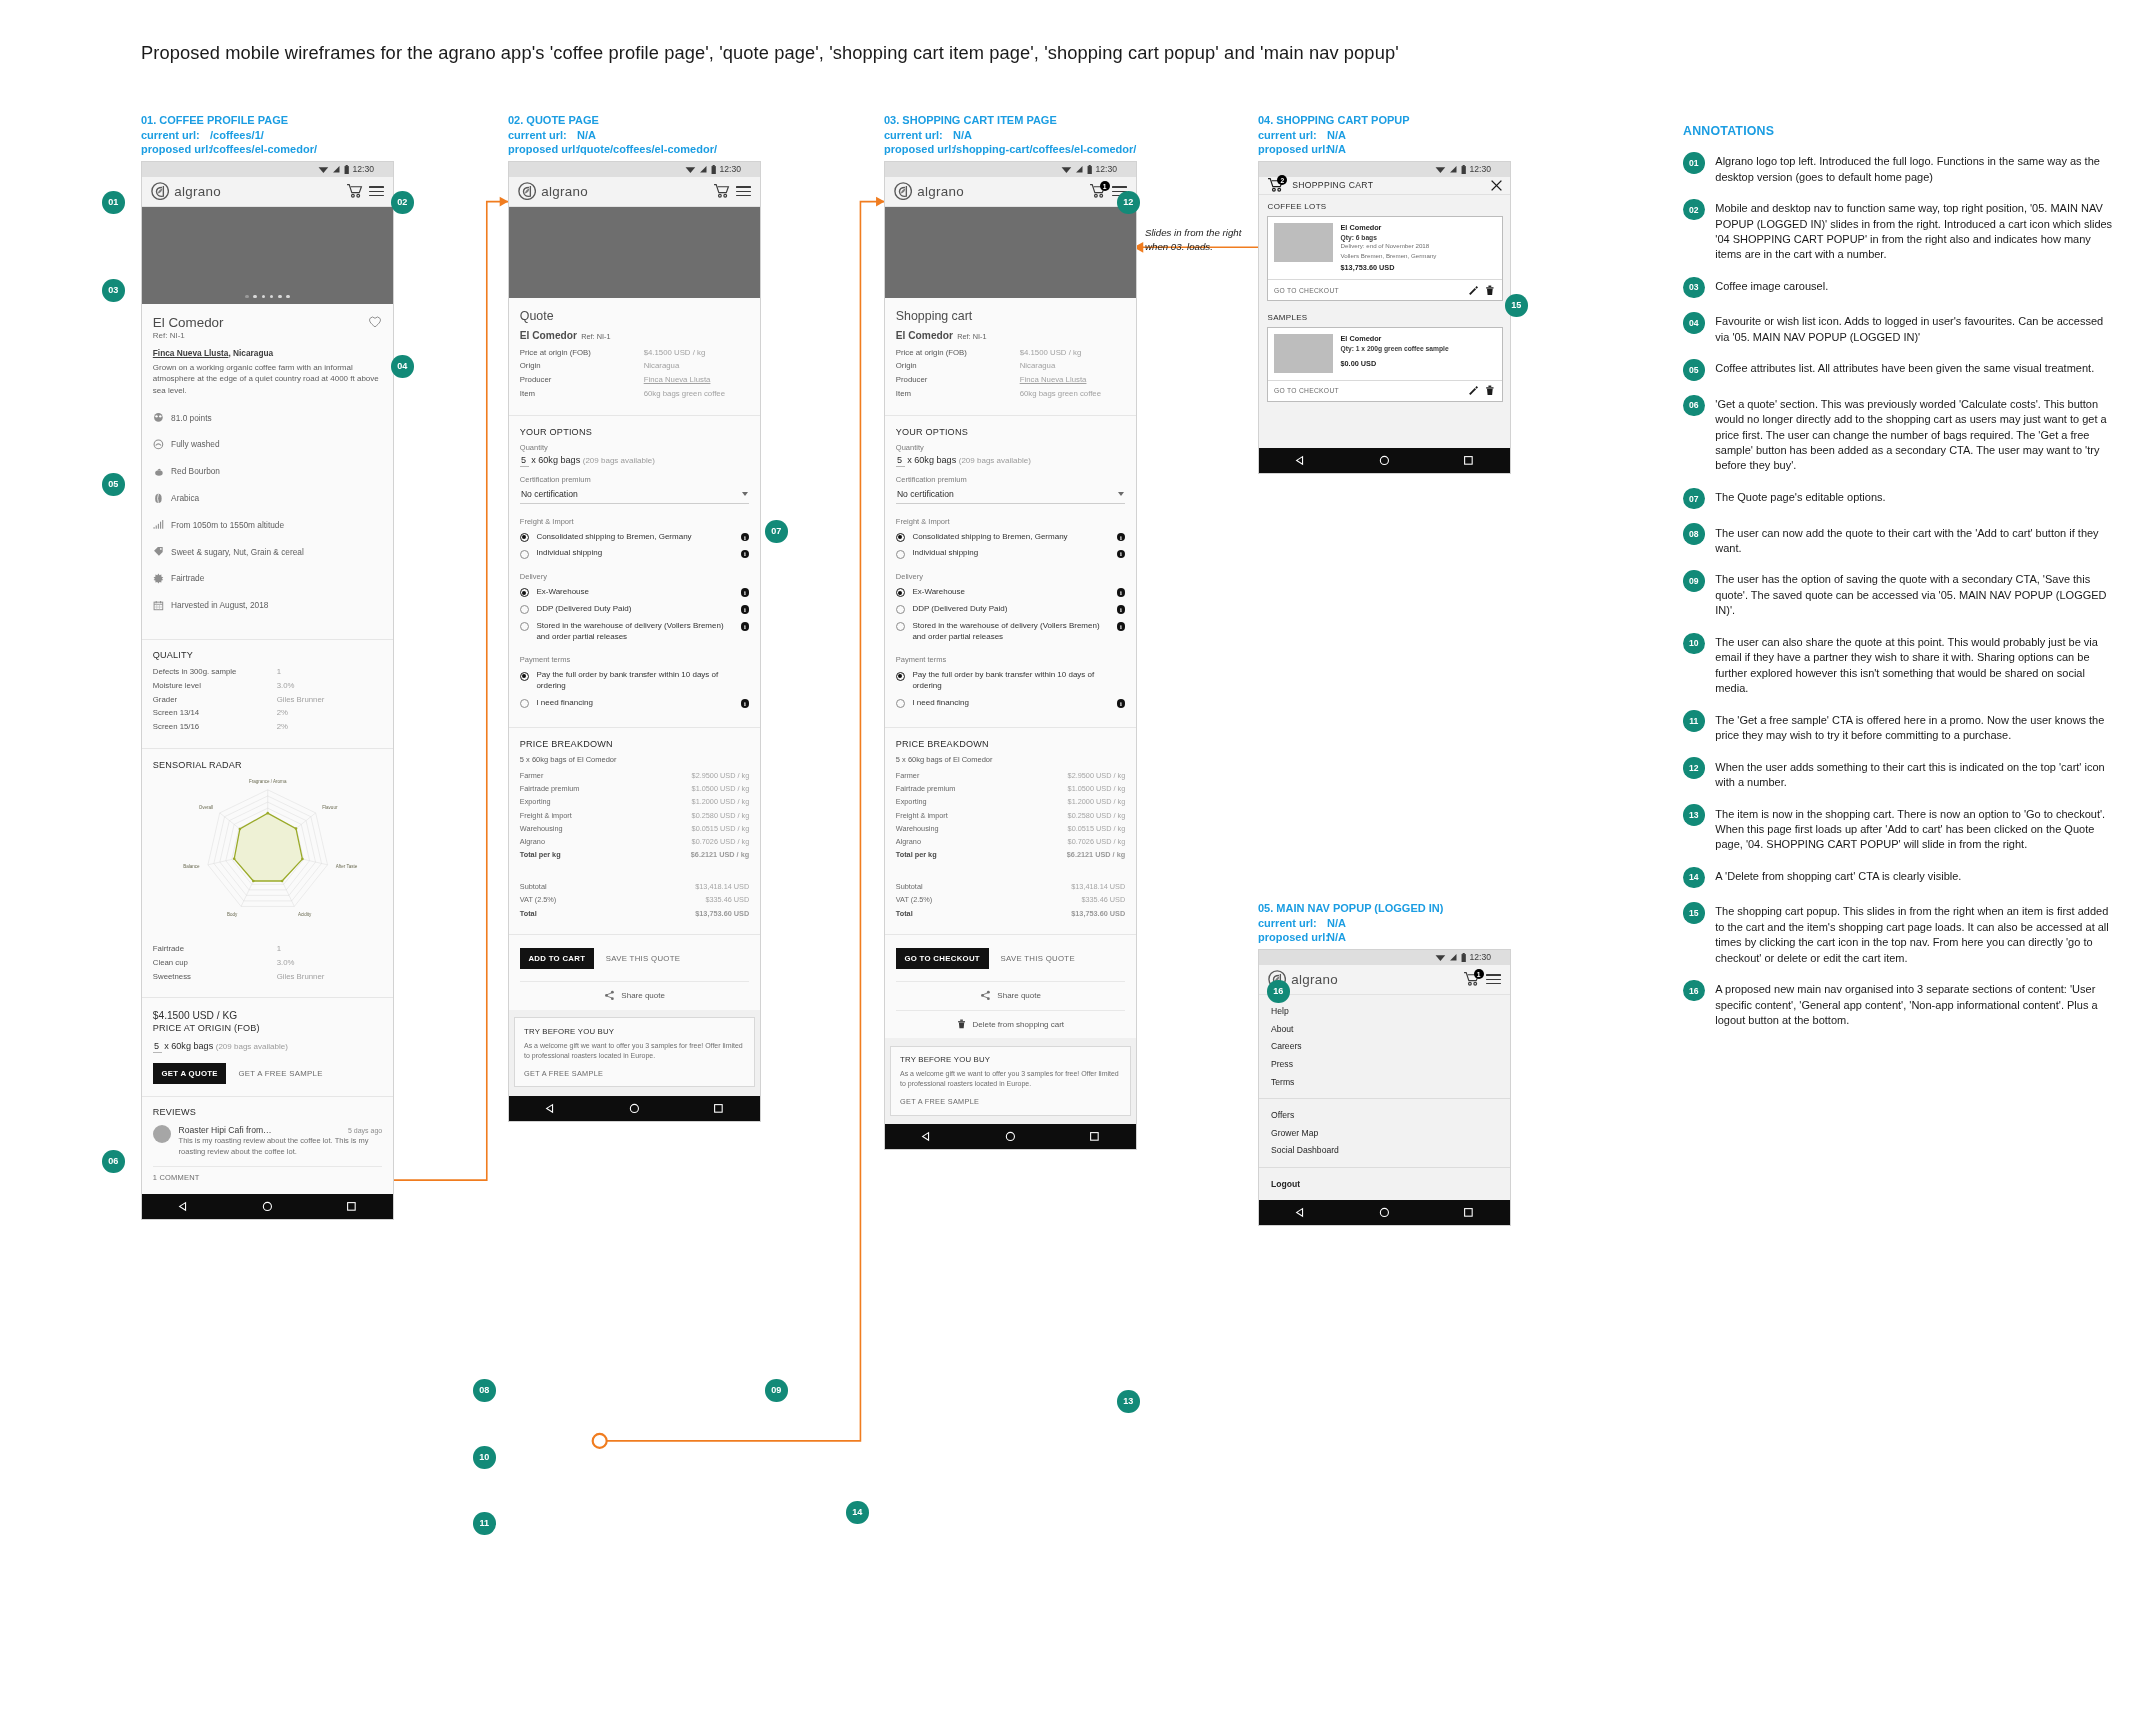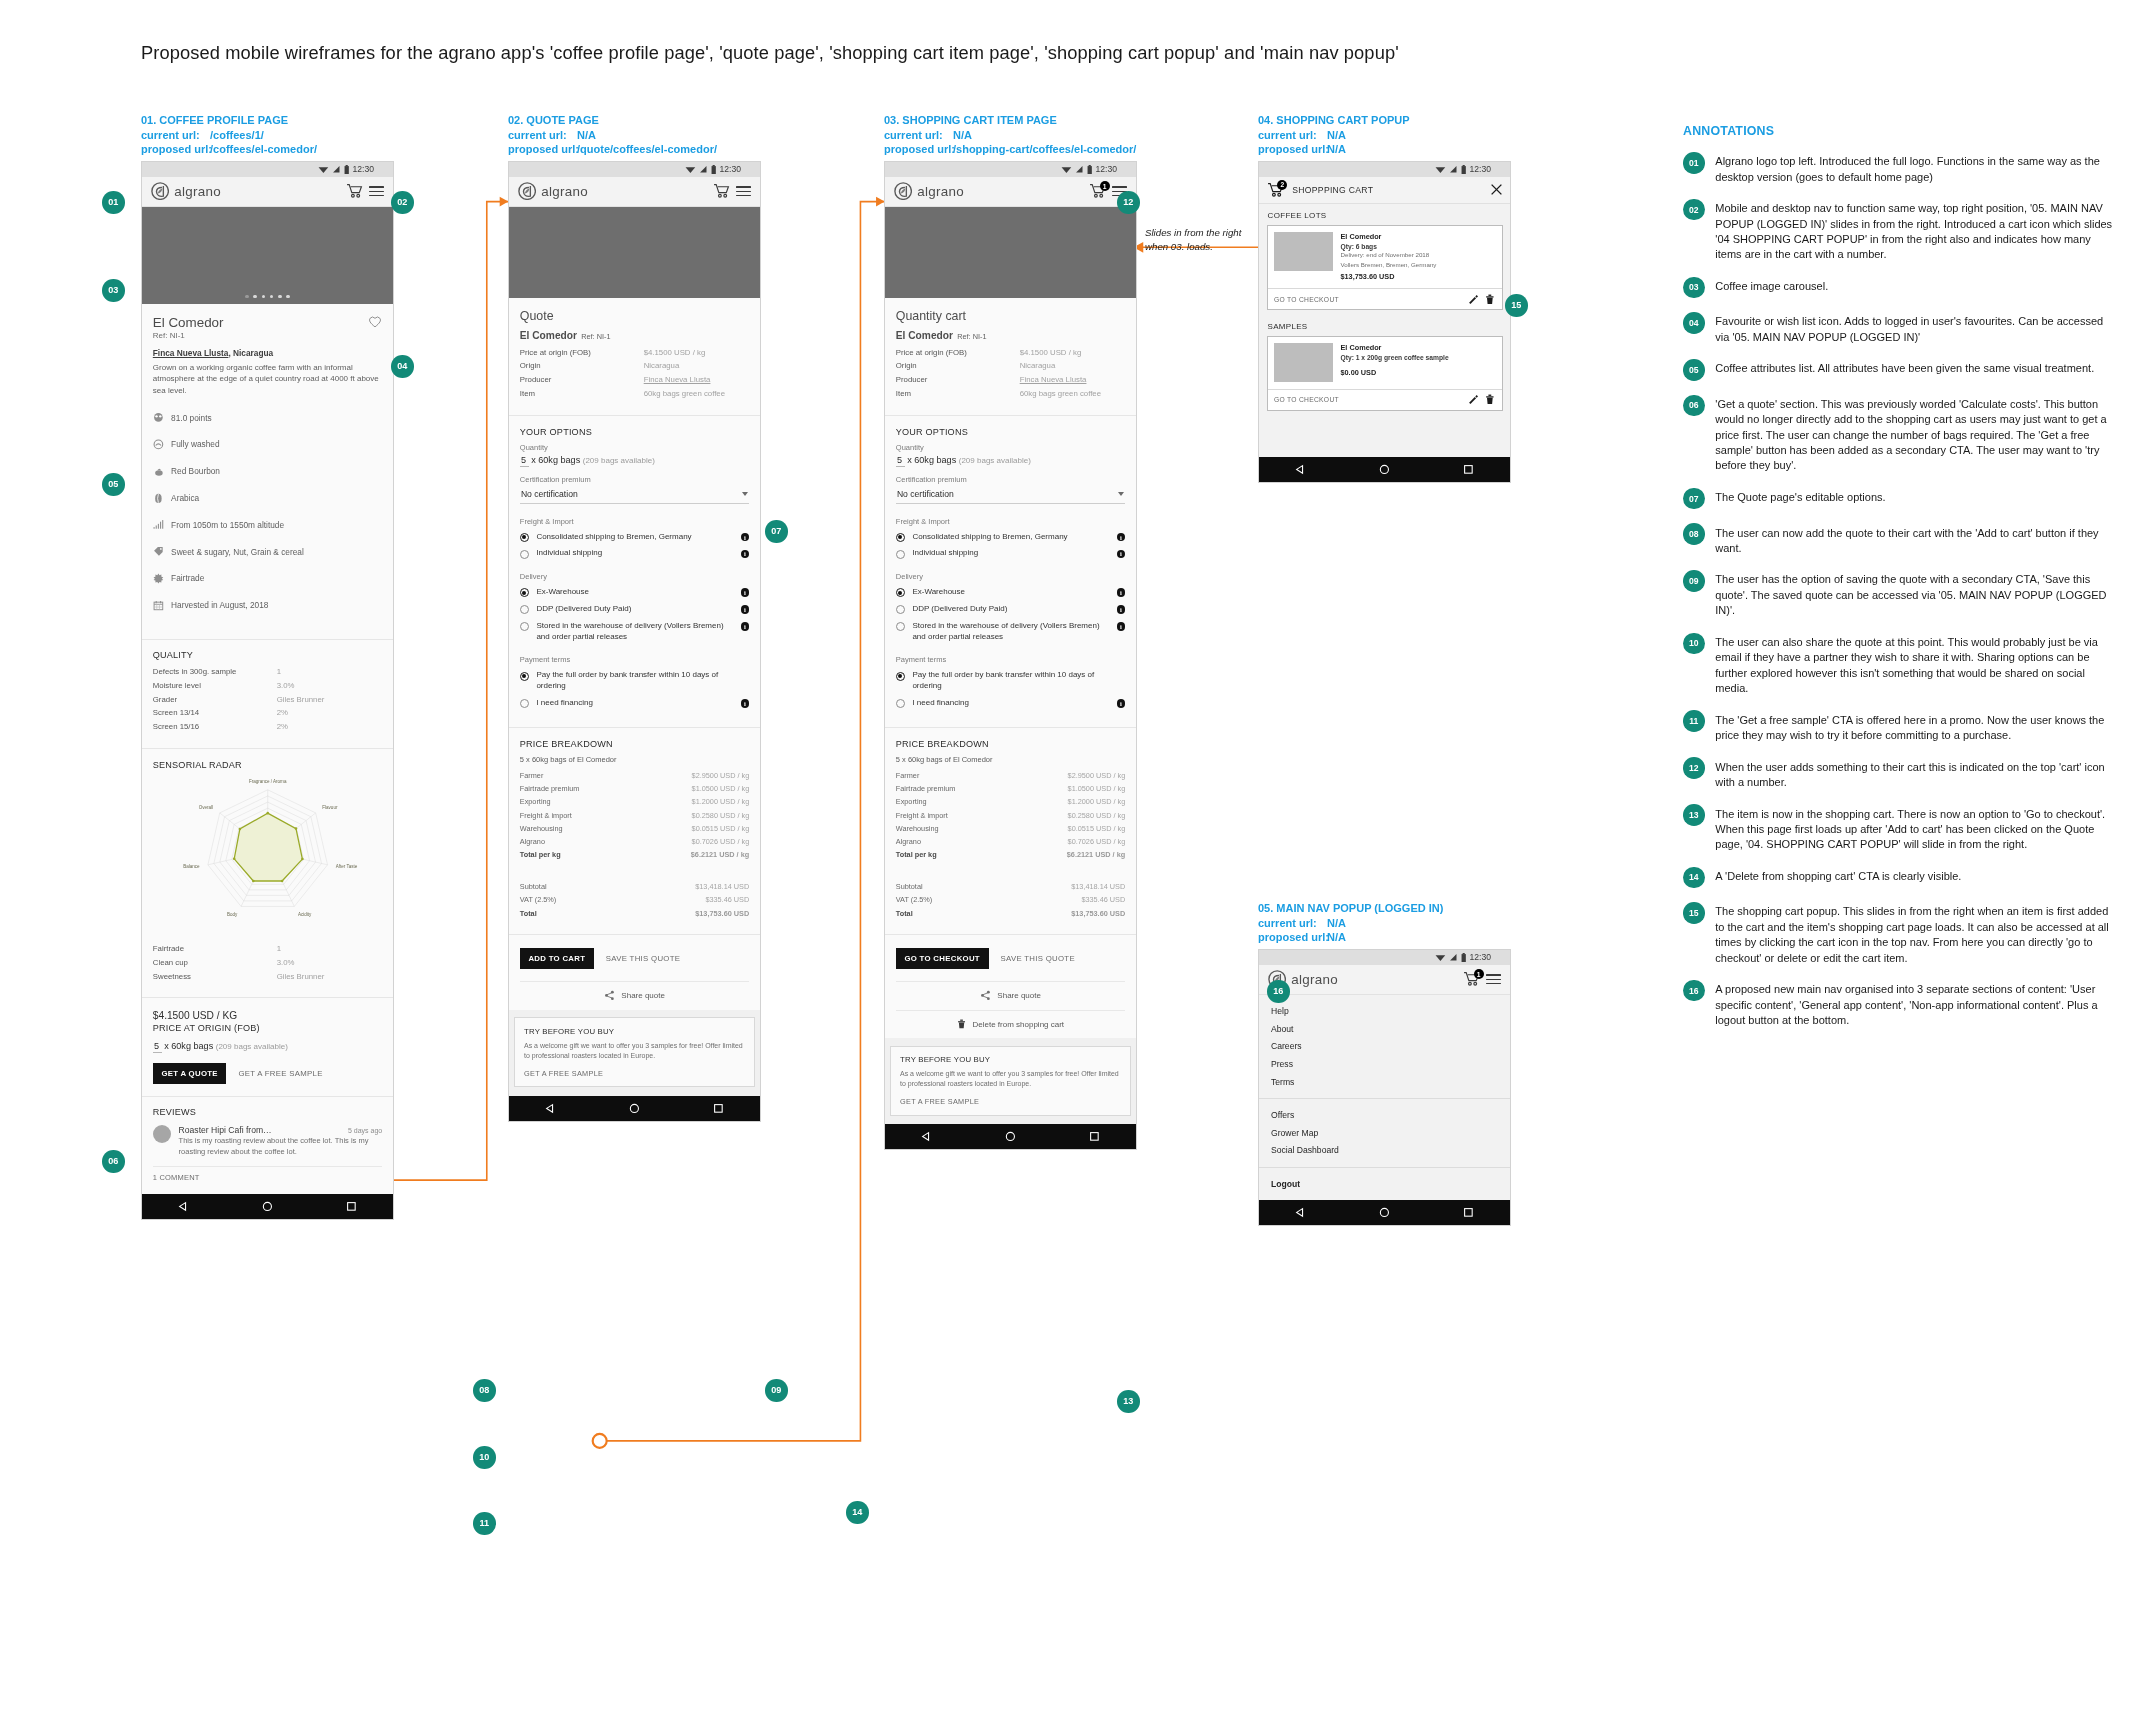--- a/index.html
+++ b/index.html
@@ -116,21 +116,21 @@
   .pb .v { color: #a5a5a5; }
   .pb.bold .k, .pb.bold .v { font-weight: bold; color: #4a4a4a; }
   .pb.bold .v { color: #9a9a9a; }
   .share-row { display:flex; align-items:center; justify-content:center; gap:6.5px; padding: 8.6px 0; font-size: 8px; color: #595959; border-top: 0.5px solid #e8e8e8; }
   .promo { border: 0.5px solid #d8d8d8; background: #fafafa; margin: 7.5px 5.4px 8.6px; padding: 8.6px; }
   .promo h4 { font-size: 7.8px; color: #2b2b2b; letter-spacing: 0.2px; font-weight: normal; }
   .promo p { font-size: 7px; color: #6f6f6f; line-height: 1.45; margin-top: 4.8px; }
   .promo .cta { font-size: 7.3px; color: #6a6a6a; letter-spacing: 0.3px; margin-top: 7.5px; }
 
   
-  .cart-head { height: 27px; background: #f3f3f3; display:flex; align-items:center; gap: 7.5px; padding: 0 7.5px; border-bottom: 0.5px solid #e0e0e0; }
+  .cart-head { height: 18px; background: #f3f3f3; display:flex; align-items:center; gap: 7.5px; padding: 0 7.5px; border-bottom: 0.5px solid #e0e0e0; }
   .cart-head .ttl { font-size: 8.6px; color: #2d2d2d; letter-spacing: 0.3px; flex:1 1 auto; }
   .grp-title { font-size: 8px; color: #2b2b2b; letter-spacing: 0.3px; padding: 7.5px 8.6px 4.3px; }
   .citem { border: 0.5px solid #bcbcbc; background: #fff; margin: 0 7.5px; }
   .citem .body { display:flex; gap: 7.5px; padding: 6.5px; }
   .citem .thumb { width: 59px; height: 39px; background: #bdbdbd; flex:0 0 auto; }
   .citem .nm { font-size: 7.3px; font-weight: bold; color: #1f1f1f; }
   .citem .qy { font-size: 6.7px; font-weight: bold; color: #3a3a3a; margin-top: 1.6px; }
   .citem .dl { font-size: 6.2px; color: #6e6e6e; line-height: 1.35; margin-top: 1.6px; }
   .citem .pr { font-size: 7.3px; font-weight: bold; color: #1f1f1f; margin-top: 2.7px; }
   .citem .foot { display:flex; align-items:center; border-top: 0.5px solid #d9d9d9; padding: 4.8px 6.5px; }
@@ -638,21 +638,21 @@
         <span class="cart-badge">1</span>
       </div>
       <div class="burger">
           <span></span>
           <span></span>
           <span></span>
         </div>
     </div>
     <div class="hero" style="height:91px"></div>
     <div class="card">
-      <h2 class="qt-title">Quantity cart</h2>
+      <h2 class="qt-title">Shopping cart</h2>
       <div class="qt-name" style="margin-top:7.5px"><span>El Comedor</span><span class="r">Ref: NI-1</span></div>
       <div style="margin-top:6.5px">
         <div class="kv">
             <span class="k">Price at origin (FOB)</span>
             <span class="v">$4.1500 USD / kg</span>
           </div>
         <div class="kv">
             <span class="k">Origin</span>
             <span class="v">Nicaragua</span>
           </div>

